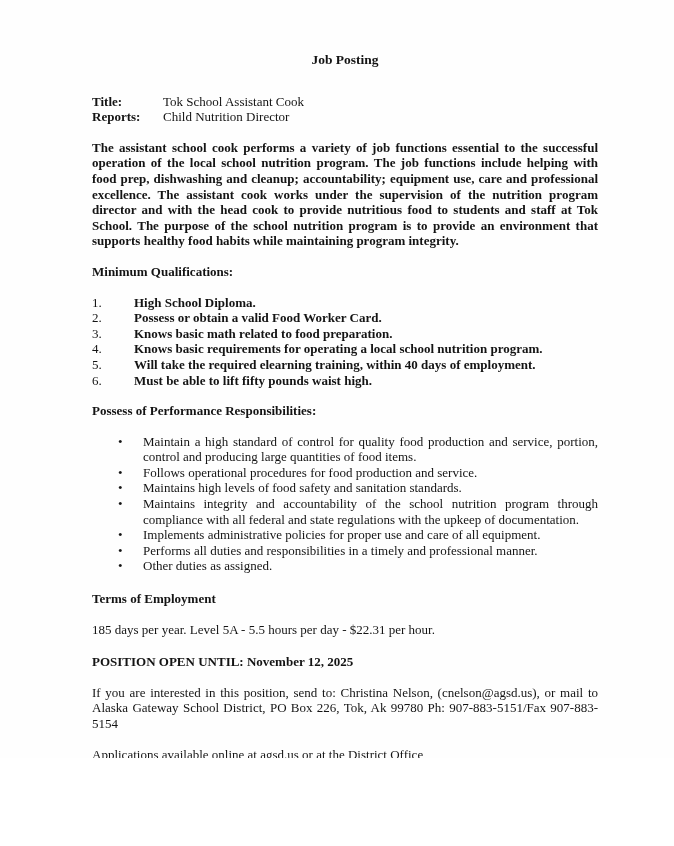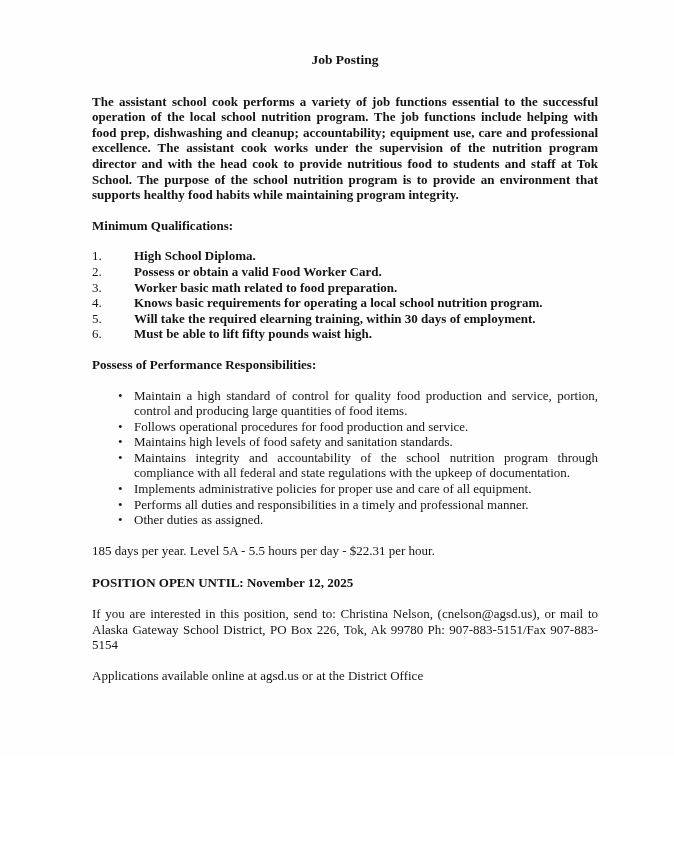--- a/index.html
+++ b/index.html
@@ -74,20 +74,21 @@
     text-align: justify;
   }
   .bullet-item .bullet-glyph {
     width: 16px;
     flex: 0 0 16px;
     margin-left: 26px;
     text-align: left;
   }
   .bullet-item .bullet-text {
     flex: 1;
+    margin-left: 9px;
   }
   .terms-heading {
     font-weight: bold;
     margin: 17px 0 15px 0;
   }
   .terms-body {
     margin: 0 0 17px 0;
     font-family: Liberation Serif, serif;
   }
   .position-open {
@@ -102,44 +103,54 @@
     margin: 7px 0 0 0;
   }
 </style>
 </head>
 <body>
 
 <div class="page">
 
   <div class="doc-title">Job Posting</div>
 
+  <div class="meta-block">
+    <div class="meta-row">
+      <span class="meta-label">Title:</span>
+      <span class="meta-value">Tok School Assistant Cook</span>
+    </div>
+    <div class="meta-row">
+      <span class="meta-label">Reports:</span>
+      <span class="meta-value">Child Nutrition Director</span>
+    </div>
+  </div>
 
   <p class="para">The assistant school cook performs a variety of job functions essential to the successful operation of the local school nutrition program.  The job functions include helping with food prep, dishwashing and cleanup; accountability; equipment use, care and professional excellence.   The assistant cook works under the supervision of the nutrition program director and with the head cook to provide nutritious food to students and staff at Tok School.   The purpose of the school nutrition program is to provide an environment that supports healthy food habits while maintaining program integrity.</p>
 
   <div class="section-heading">Minimum Qualifications:</div>
   <div class="num-list">
     <div class="num-item">
       <span class="num">1.</span>
       <span class="num-text">High School Diploma.</span>
     </div>
     <div class="num-item">
       <span class="num">2.</span>
       <span class="num-text">Possess or obtain a valid Food Worker Card.</span>
     </div>
     <div class="num-item">
       <span class="num">3.</span>
-      <span class="num-text">Worker basic math related to food preparation.</span>
+      <span class="num-text">Knows basic math related to food preparation.</span>
     </div>
     <div class="num-item">
       <span class="num">4.</span>
       <span class="num-text">Knows basic requirements for operating a local school nutrition program.</span>
     </div>
     <div class="num-item">
       <span class="num">5.</span>
-      <span class="num-text">Will take the required elearning training, within 30 days of employment.</span>
+      <span class="num-text">Will take the required elearning training, within 40 days of employment.</span>
     </div>
     <div class="num-item">
       <span class="num">6.</span>
       <span class="num-text">Must be able to lift fifty pounds waist high.</span>
     </div>
   </div>
 
   <div class="section-heading">Possess of Performance Responsibilities:</div>
   <div class="bullet-list">
     <div class="bullet-item">
@@ -165,20 +176,21 @@
     <div class="bullet-item">
       <span class="bullet-glyph">•</span>
       <span class="bullet-text">Performs all duties and responsibilities in a timely and professional manner.</span>
     </div>
     <div class="bullet-item">
       <span class="bullet-glyph">•</span>
       <span class="bullet-text">Other duties as assigned.</span>
     </div>
   </div>
 
+  <div class="terms-heading">Terms of Employment</div>
   <p class="terms-body">185 days per year.  Level 5A - 5.5 hours per day -  $22.31 per hour.</p>
 
   <div class="position-open">POSITION OPEN UNTIL:  November 12, 2025</div>
 
   <p class="contact-para">If you are interested in this position, send to: Christina Nelson, (cnelson@agsd.us), or mail to Alaska Gateway School District, PO Box 226, Tok, Ak  99780  Ph: 907-883-5151/Fax 907-883-5154</p>
 
   <div class="footer-line">Applications available online at agsd.us or at the District Office</div>
 
 </div>
 

